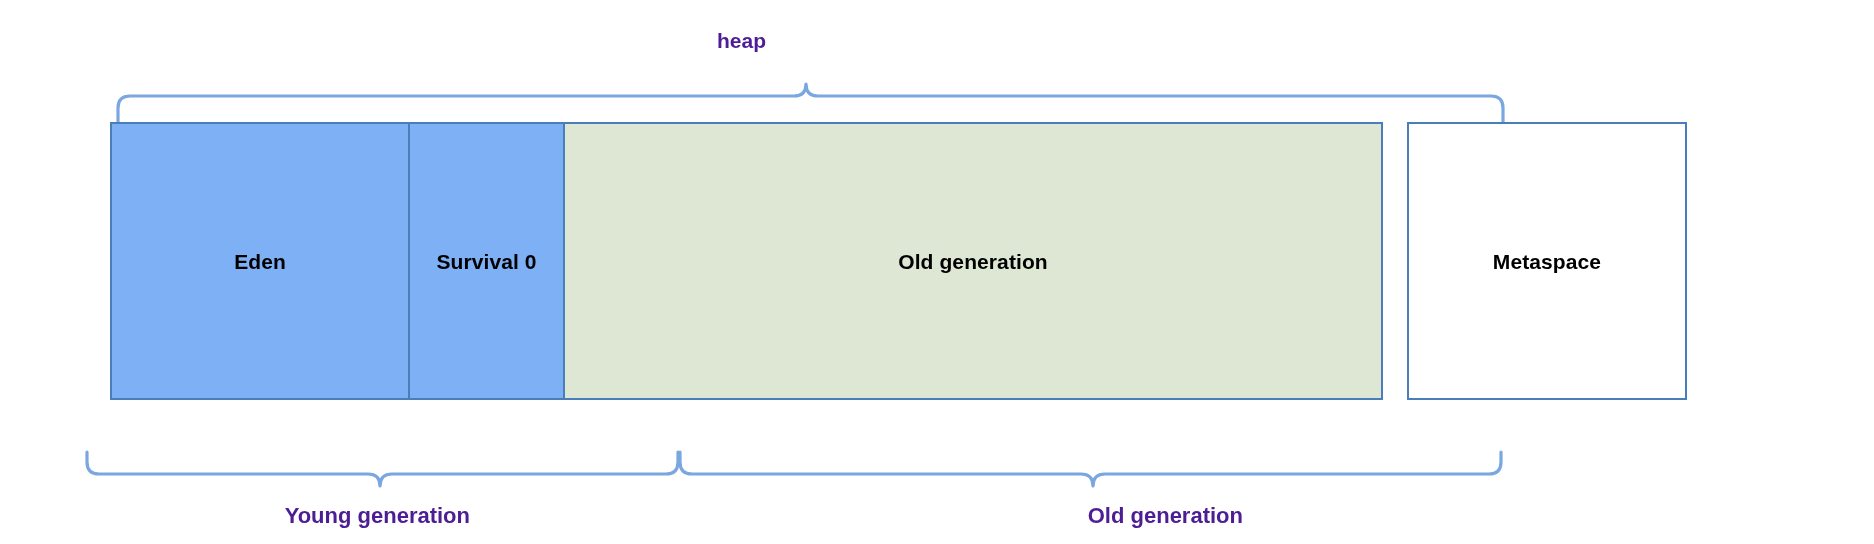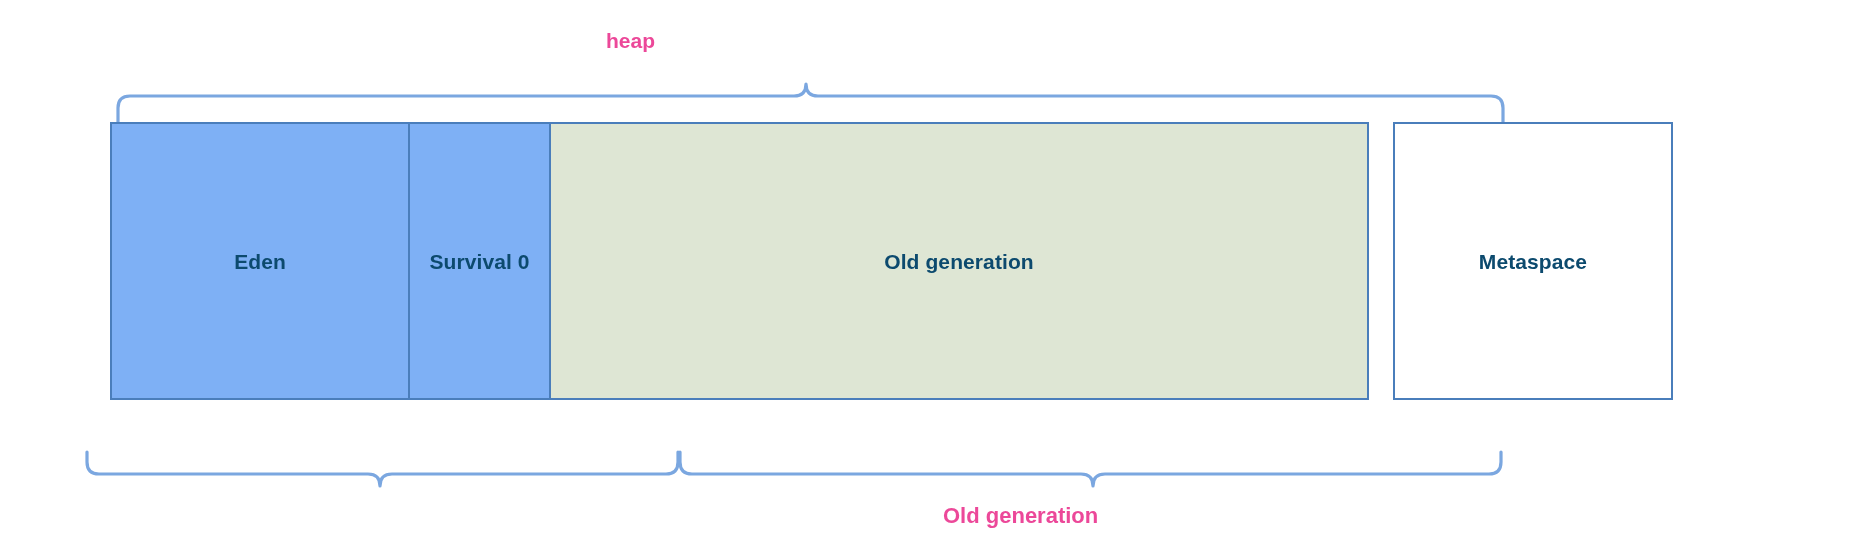--- a/index.html
+++ b/index.html
@@ -35,47 +35,47 @@
     border: 2px solid #4a7ebb;
     margin-left: -2px;
     display: flex;
     align-items: center;
     justify-content: center;
   }
   .region:first-child { margin-left: 0; }
   .region-label {
     font-size: 21px;
     font-weight: bold;
-    color: #0c4a6e;
+    color: #000000;
     letter-spacing: 0.1px;
     white-space: nowrap;
     text-align: center;
     line-height: 1;
   }
   .region--eden        { width: 300px; background: #7EB0F5; }
-  .region--survival0   { width: 143px; background: #7EB0F5; }
+  .region--survival0   { width: 157px; background: #7EB0F5; }
   .region--survival1   { width: 137px; background: #7EB0F5; }
   .region--old         { width: 820px; background: #DEE6D4; }
   .region--metaspace   { width: 280px; background: #ffffff; border-color: #4a7ebb; margin-left: 24px; }
 
   
   .brace {
     position: absolute;
     pointer-events: none;
   }
   .brace svg { display: block; overflow: visible; }
 
   
   .brace-caption {
     position: absolute;
     font-size: 22px;
     font-weight: bold;
-    color: #ec4899;
+    color: #4c1d95;
     white-space: nowrap;
-    text-align: left;
+    text-align: right;
     line-height: 1;
   }
   .caption--heap { font-size: 21px; }
 </style>
 </head>
 <body>
 
 <div id="diagram-canvas">
 
   <div class="brace" style="left:110px; top:74px; width:1400px; height:48px;">
@@ -106,20 +106,21 @@
     </div>
 
   </div>
 
   <div class="brace" style="left:85px; top:452px; width:600px; height:44px;">
     <svg width="600" height="44" viewBox="0 0 600 44" fill="none" xmlns="http://www.w3.org/2000/svg" aria-hidden="true">
       <path d="M 2 0 L 2 10 Q 2 22 14 22 L 283 22 Q 295 22 295 34 Q 295 22 307 22 L 581 22 Q 593 22 593 10 L 593 0" stroke="#7BA7E0" stroke-width="3.2" fill="none" stroke-linecap="round" stroke-linejoin="round"></path>
     </svg>
   </div>
 
+  <div class="brace-caption" style="left:170px; top:505px; width:300px;">Young generation</div>
 
   <div class="brace" style="left:678px; top:452px; width:830px; height:44px;">
     <svg width="830" height="44" viewBox="0 0 830 44" fill="none" xmlns="http://www.w3.org/2000/svg" aria-hidden="true">
       <path d="M 2 0 L 2 10 Q 2 22 14 22 L 403 22 Q 415 22 415 34 Q 415 22 427 22 L 811 22 Q 823 22 823 10 L 823 0" stroke="#7BA7E0" stroke-width="3.2" fill="none" stroke-linecap="round" stroke-linejoin="round"></path>
     </svg>
   </div>
 
   <div class="brace-caption" style="left:943px; top:505px; width:300px;">Old generation</div>
 
 </div>

